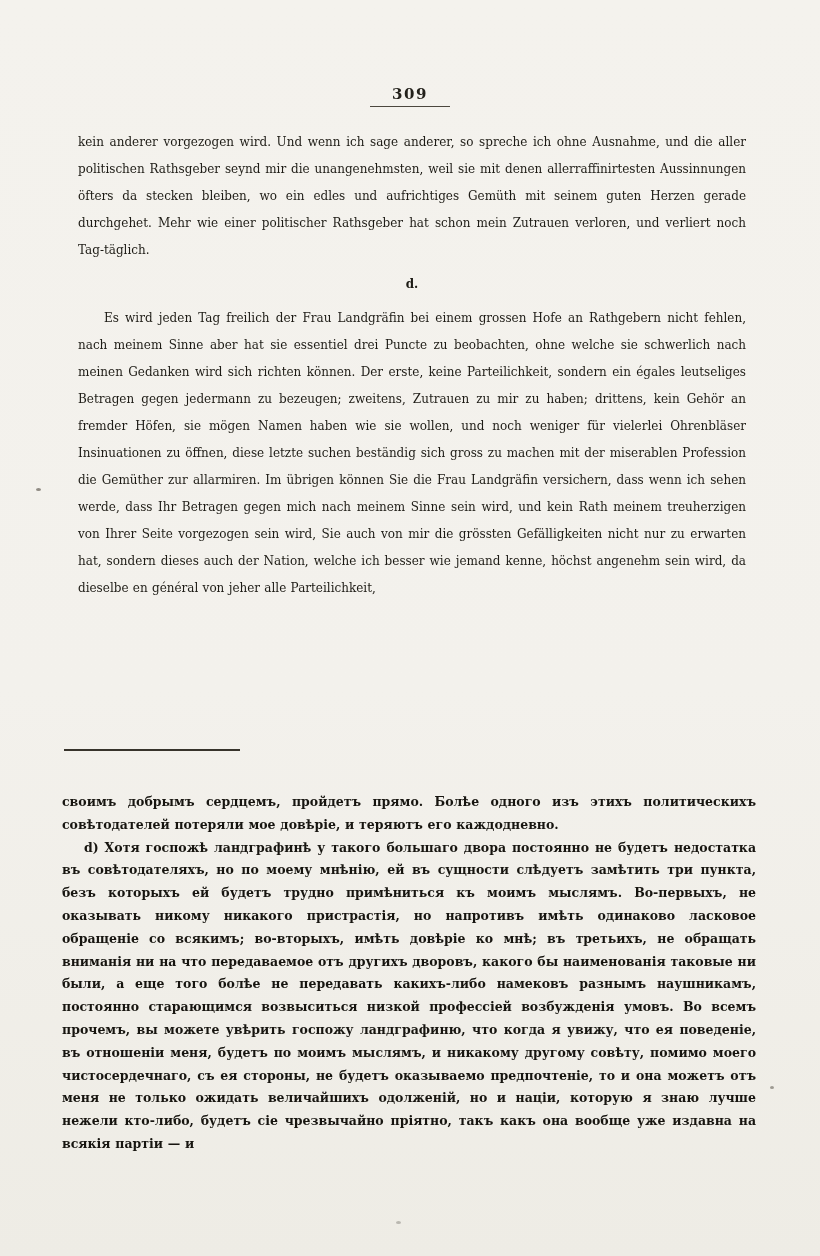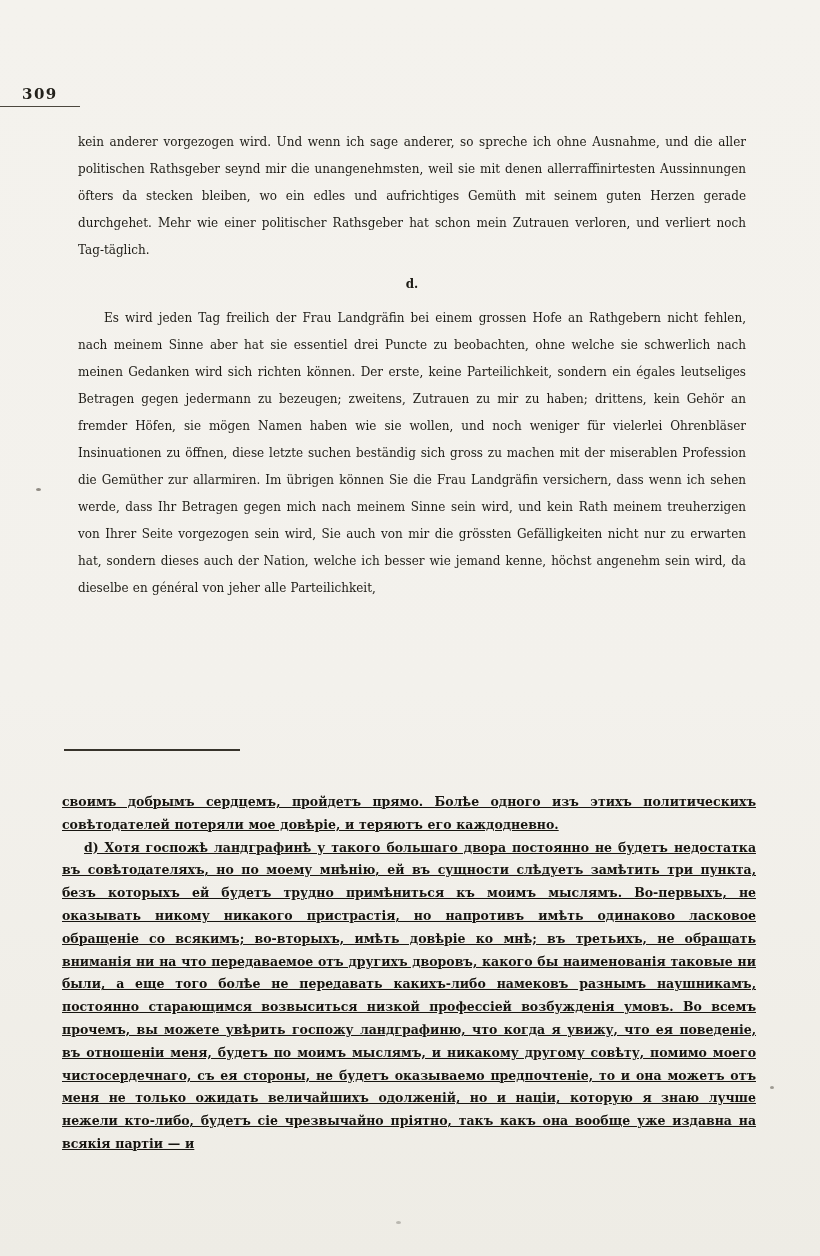--- a/index.html
+++ b/index.html
@@ -17,21 +17,21 @@
   .page {
     position: absolute;
     inset: 0;
     background: linear-gradient(180deg, #f4f2ed 0%, #f3f1ec 55%, #eeece5 100%);
   }
   .page-number-wrap {
     position: absolute;
     top: 84px;
     left: 0;
     right: 0;
-    text-align: left;
+    text-align: center;
   }
   .page-number {
     display: inline-block;
     font-size: 15px;
     font-weight: bold;
     color: #23211b;
     letter-spacing: 1.5px;
     padding: 0 22px 3px 22px;
     border-bottom: 1.5px solid #4c473e;
   }
@@ -67,21 +67,21 @@
     left: 62px;
     width: 694px;
     top: 791px;
     color: #171510;
     font-size: 12.5px;
     line-height: 22.8px;
     font-weight: bold;
     text-align: justify;
     word-spacing: 0.4px;
   }
-  .footnote p { margin: 0; text-decoration: underline; }
+  .footnote p { margin: 0; }
   .fn-indent { text-indent: 22px; }
   .artifact {
     position: absolute;
     background: #5a554c;
     border-radius: 50%;
   }
   .artifact-1 { left: 36px;  top: 488px;  width: 5px; height: 3px; opacity: .65; }
   .artifact-2 { left: 770px; top: 1086px; width: 4px; height: 3px; opacity: .55; }
   .artifact-3 { left: 396px; top: 1221px; width: 5px; height: 3px; opacity: .35; }
 </style>

